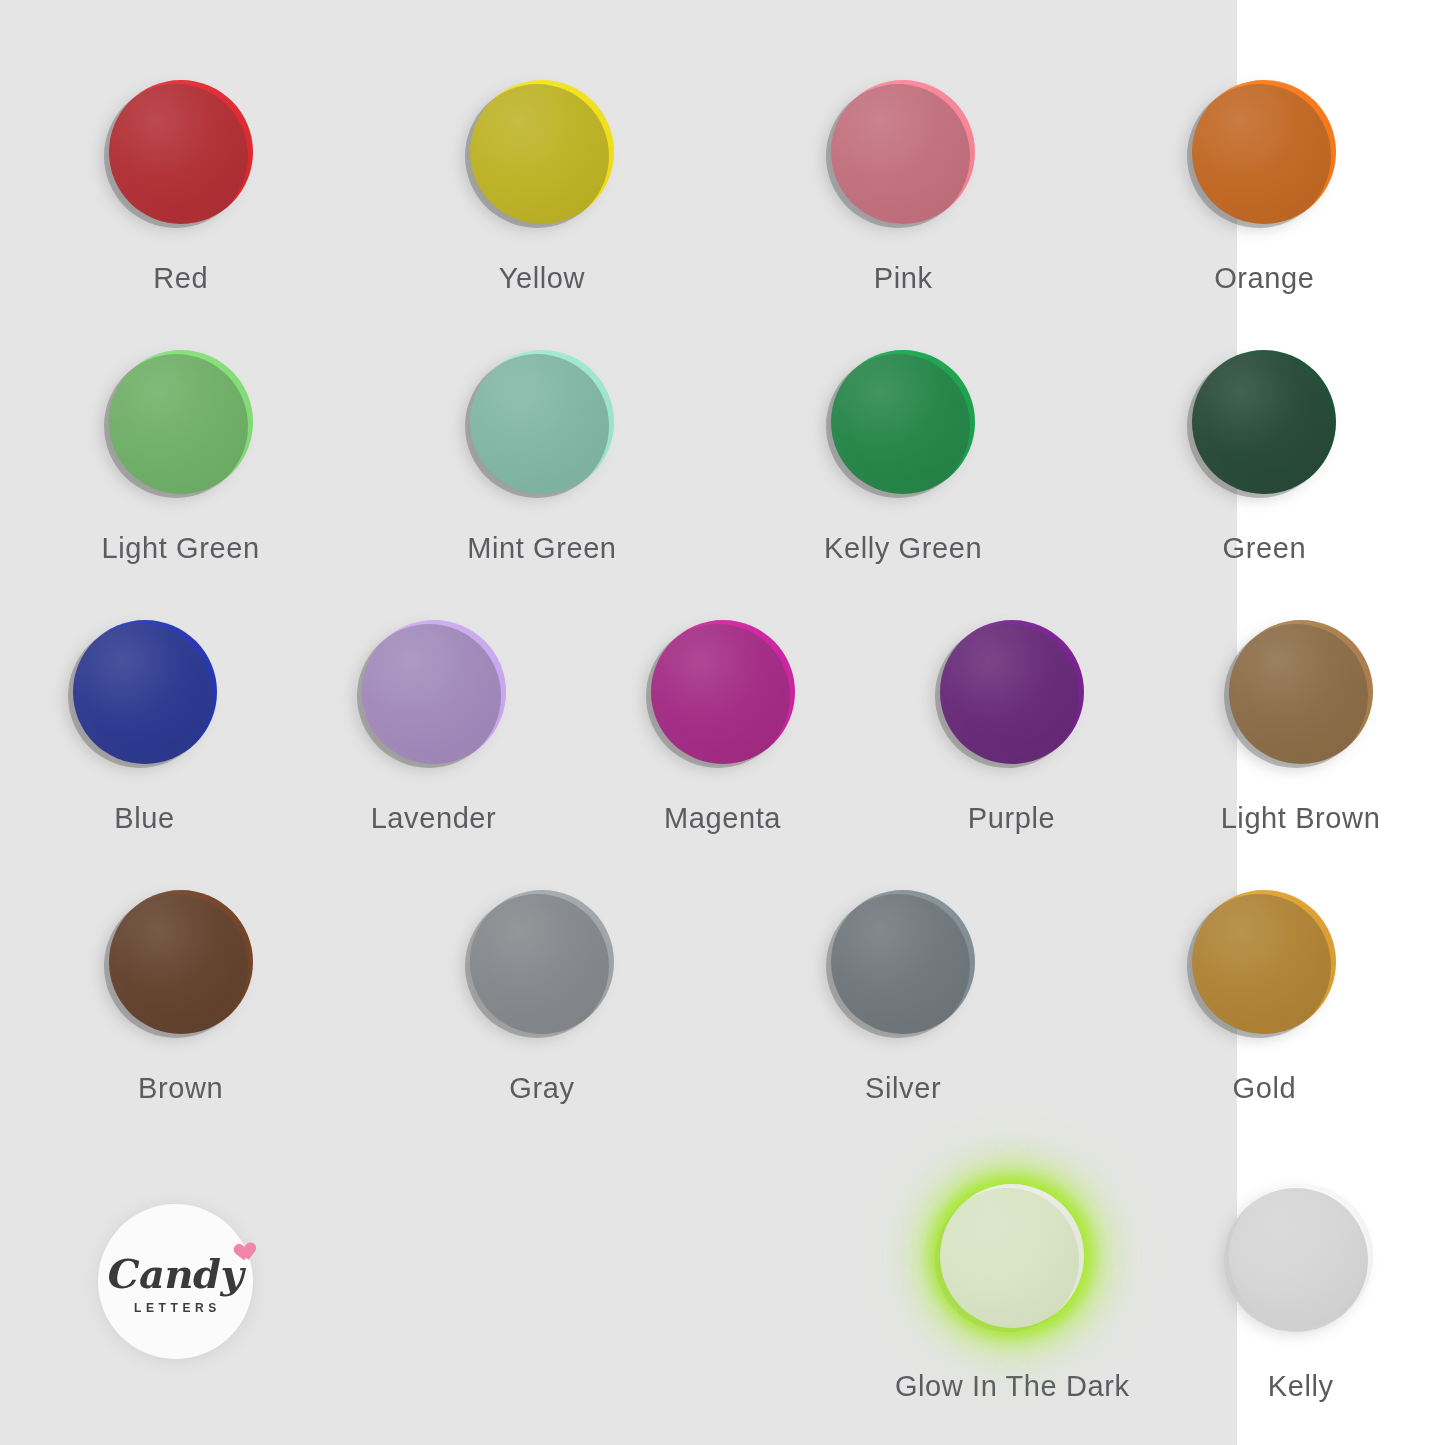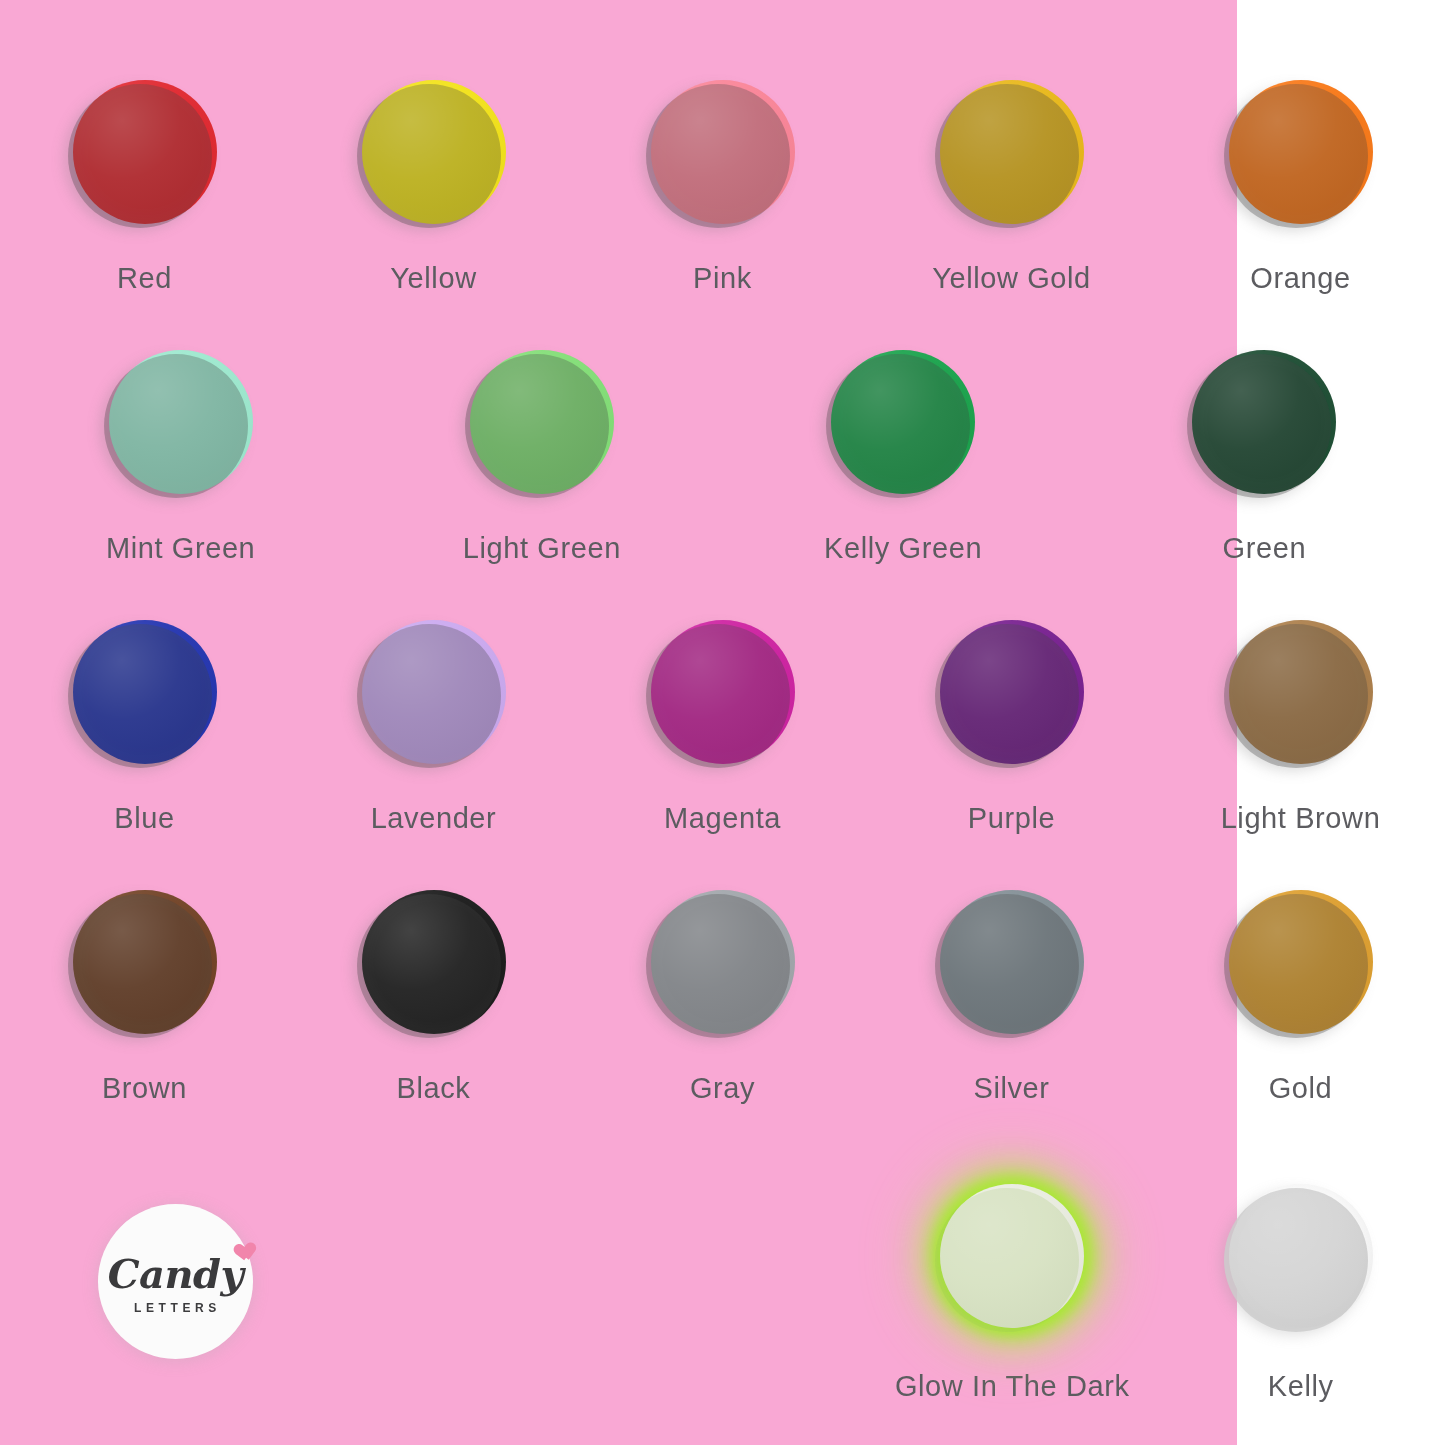--- a/index.html
+++ b/index.html
@@ -13,21 +13,21 @@
     font-family: "Liberation Sans", sans-serif;
     -webkit-font-smoothing: antialiased;
     overflow: hidden;
     position: relative;
   }
 
   #board {
     position: relative;
     width: 1237px;
     height: 1445px;
-    background: #f9a8d4;
+    background: #e5e5e5;
   }
 
   
   .grid {
     position: absolute;
     left: 0;
     top: 78px;
     width: 1445px;
   }
 
@@ -239,47 +239,41 @@
         <div class="label">Yellow</div>
       </div>
       <div class="cell">
         <div class="disc-wrap">
           <div class="disc" style="background-color: rgb(250, 128, 148);"></div>
         </div>
         <div class="label">Pink</div>
       </div>
       <div class="cell">
         <div class="disc-wrap">
-          <div class="disc" style="background-color: rgb(232, 182, 18);"></div>
-        </div>
-        <div class="label">Yellow Gold</div>
-      </div>
-      <div class="cell">
-        <div class="disc-wrap">
           <div class="disc" style="background-color: rgb(248, 116, 16);"></div>
         </div>
         <div class="label">Orange</div>
       </div>
     </div>
 
     <div class="row">
       <div class="cell">
         <div class="disc-wrap">
+          <div class="disc" style="background-color: rgb(126, 222, 114);"></div>
+        </div>
+        <div class="label">Light Green</div>
+      </div>
+      <div class="cell">
+        <div class="disc-wrap">
           <div class="disc" style="background-color: rgb(154, 232, 205);"></div>
         </div>
         <div class="label">Mint Green</div>
       </div>
       <div class="cell">
         <div class="disc-wrap">
-          <div class="disc" style="background-color: rgb(126, 222, 114);"></div>
-        </div>
-        <div class="label">Light Green</div>
-      </div>
-      <div class="cell">
-        <div class="disc-wrap">
           <div class="disc" style="background-color: rgb(18, 160, 70);"></div>
         </div>
         <div class="label">Kelly Green</div>
       </div>
       <div class="cell">
         <div class="disc-wrap">
           <div class="disc" style="background-color: rgb(21, 71, 44);"></div>
         </div>
         <div class="label">Green</div>
       </div>
@@ -317,26 +311,20 @@
         <div class="label">Light Brown</div>
       </div>
     </div>
 
     <div class="row">
       <div class="cell">
         <div class="disc-wrap">
           <div class="disc" style="background-color: rgb(109, 60, 30);"></div>
         </div>
         <div class="label">Brown</div>
-      </div>
-      <div class="cell">
-        <div class="disc-wrap">
-          <div class="disc" style="background-color: rgb(19, 19, 19);"></div>
-        </div>
-        <div class="label">Black</div>
       </div>
       <div class="cell">
         <div class="disc-wrap">
           <div class="disc" style="background-color: rgb(158, 163, 168);"></div>
         </div>
         <div class="label">Gray</div>
       </div>
       <div class="cell">
         <div class="disc-wrap">
           <div class="disc" style="background-color: rgb(126, 139, 146);"></div>

